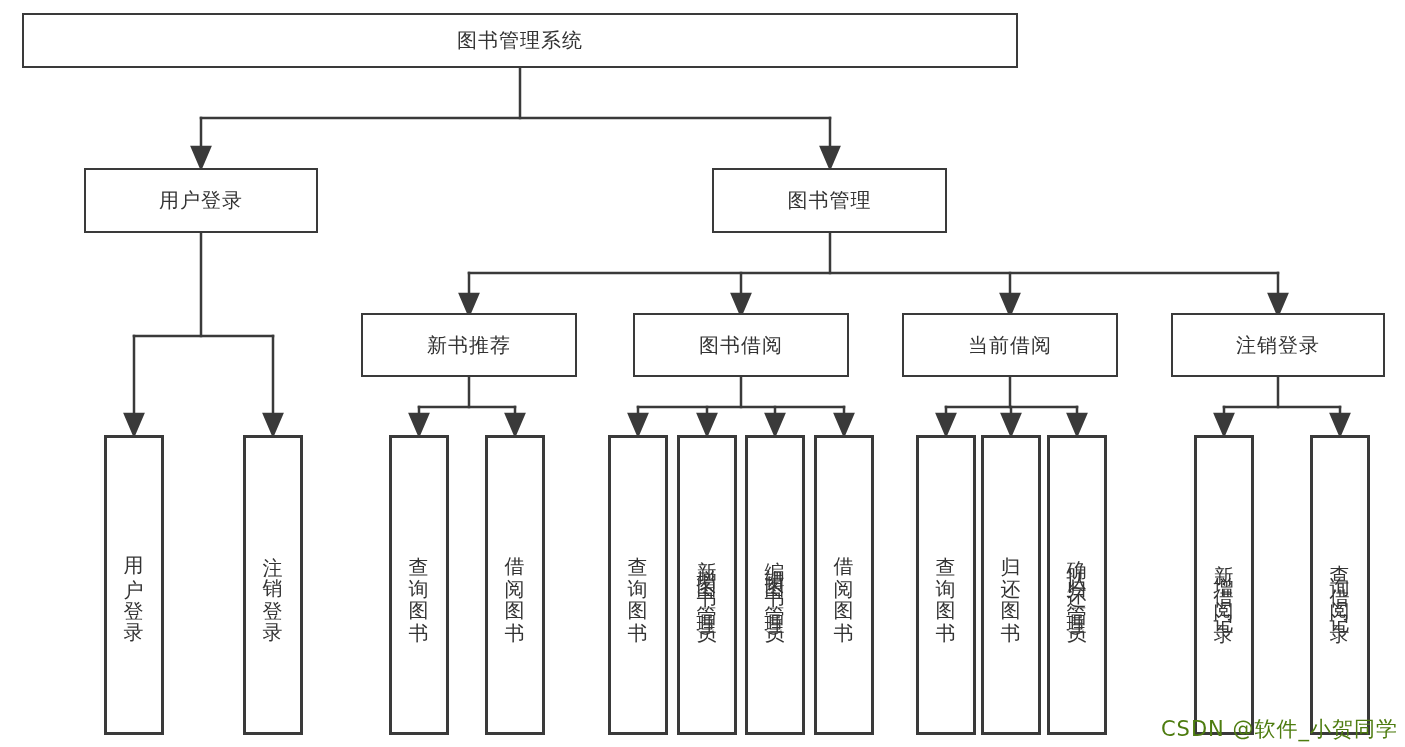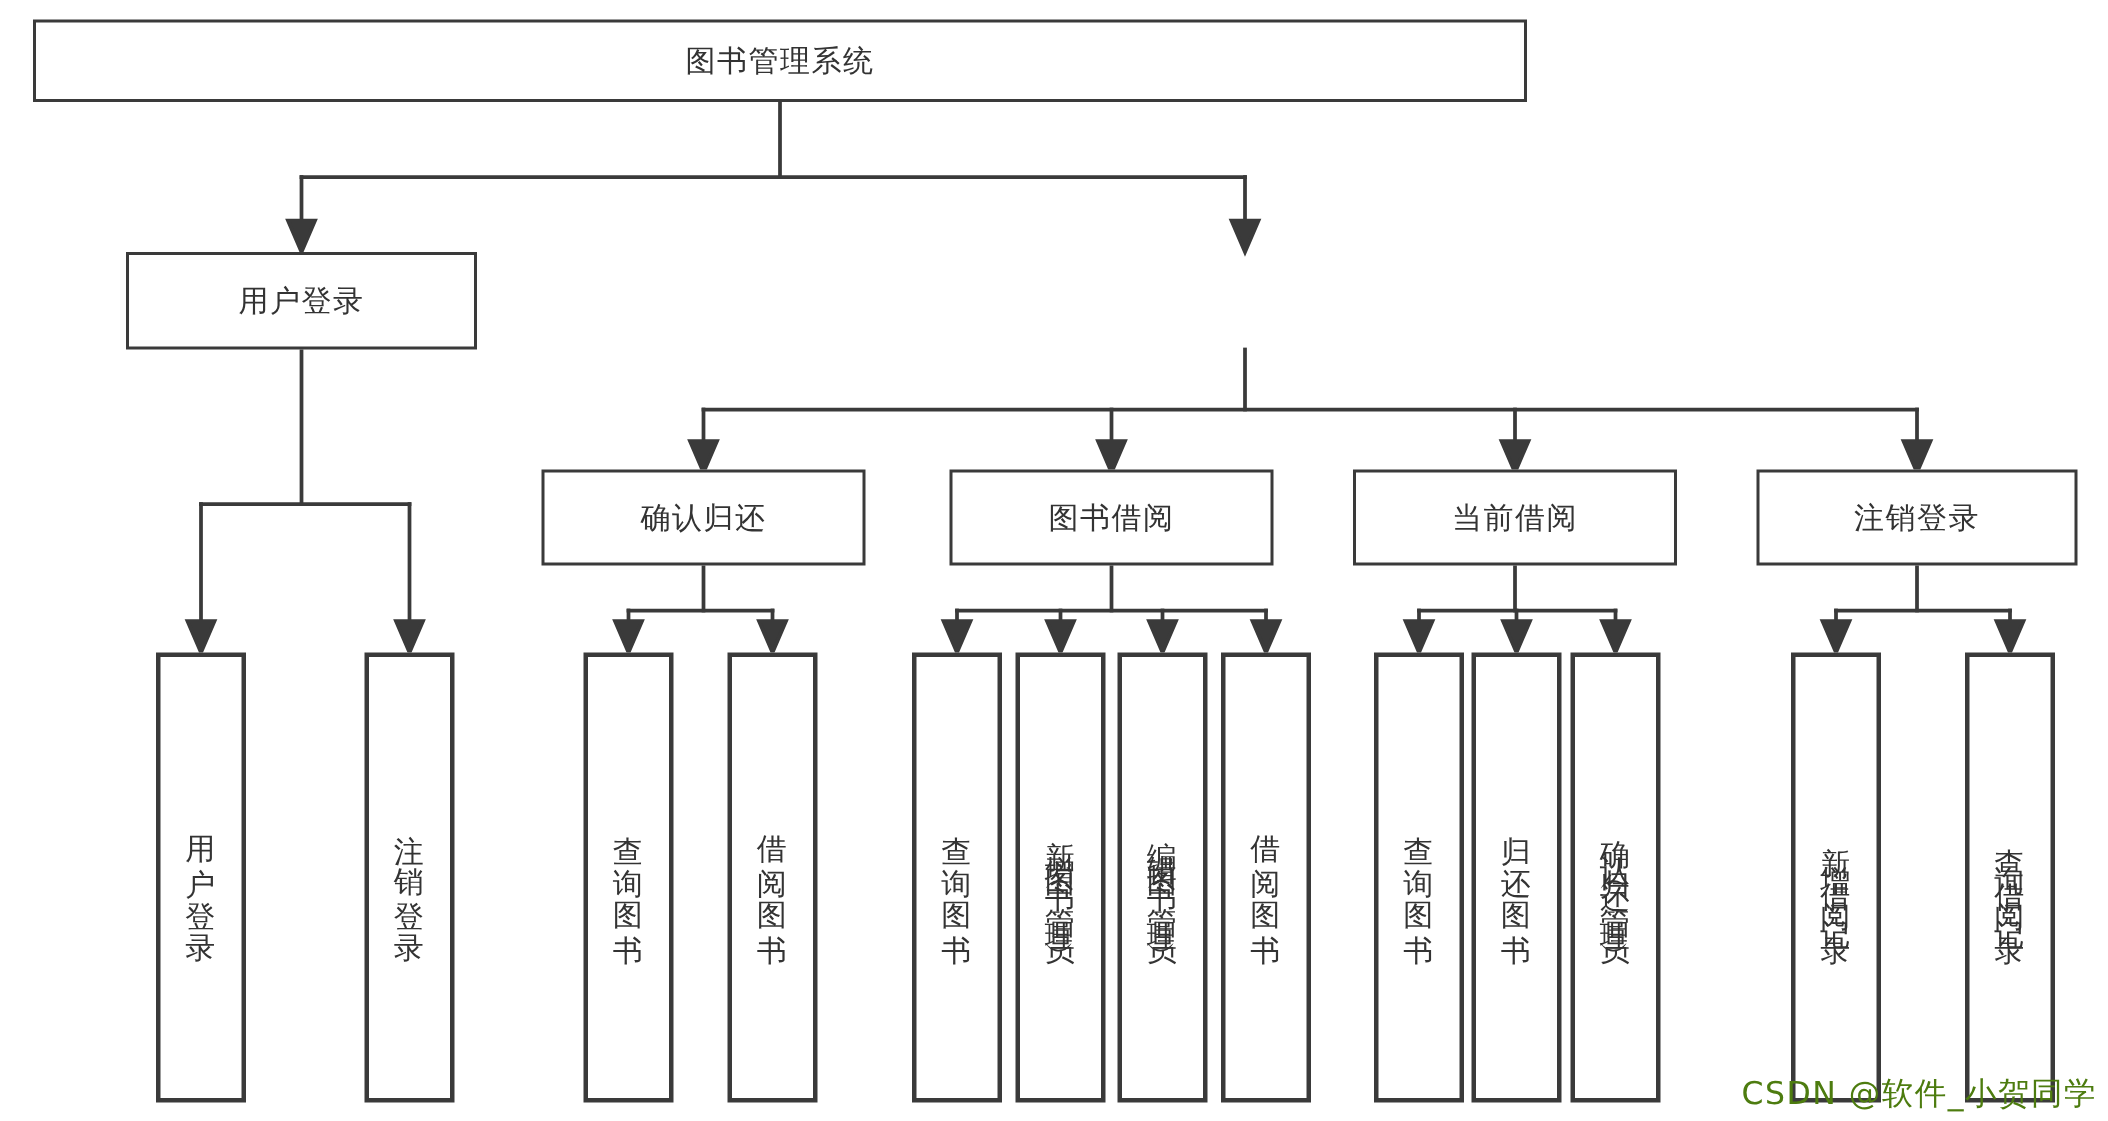--- a/index.html
+++ b/index.html
@@ -142,23 +142,26 @@
     </g>
   </svg>
 
   <div class="node" style="left:22px; top:13px; width:996px; height:55px;">
     <span class="hlabel">图书管理系统</span>
   </div>
 
   <div class="node" style="left:84px; top:168px; width:234px; height:65px;">
     <span class="hlabel">用户登录</span>
   </div>
+  <div class="node" style="left:712px; top:168px; width:235px; height:65px;">
+    <span class="hlabel">图书管理</span>
+  </div>
 
   <div class="node" style="left:361px; top:313px; width:216px; height:64px;">
-    <span class="hlabel">确认归还</span>
+    <span class="hlabel">新书推荐</span>
   </div>
   <div class="node" style="left:902px; top:313px; width:216px; height:64px;">
     <span class="hlabel">当前借阅</span>
   </div>
   <div class="node" style="left:633px; top:313px; width:216px; height:64px;">
     <span class="hlabel">图书借阅</span>
   </div>
   <div class="node" style="left:1171px; top:313px; width:214px; height:64px;">
     <span class="hlabel">注销登录</span>
   </div>

